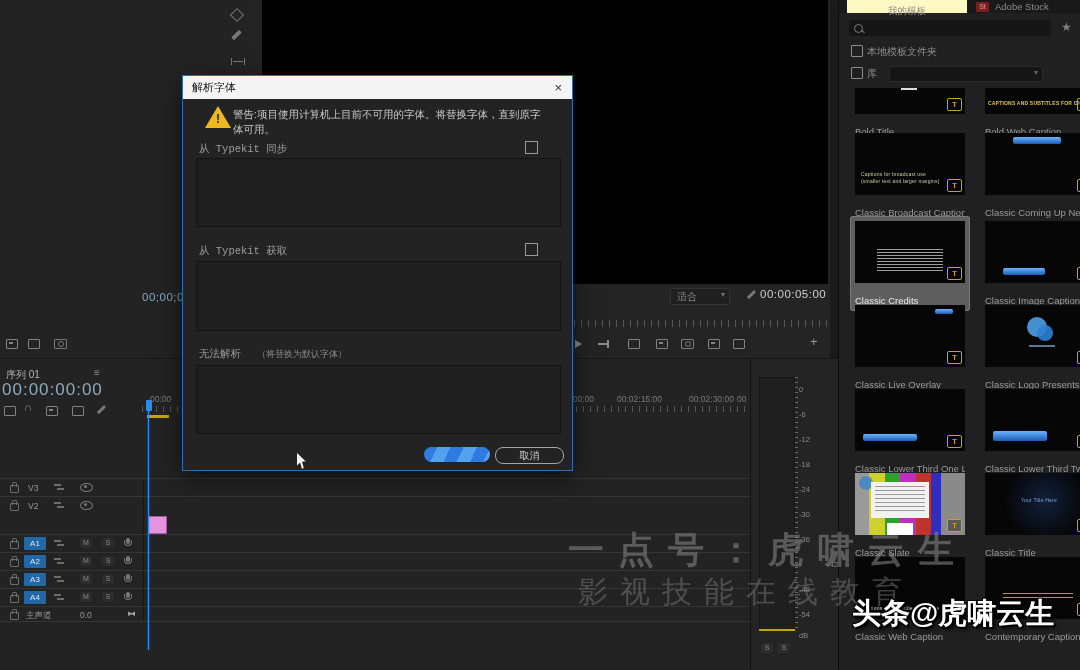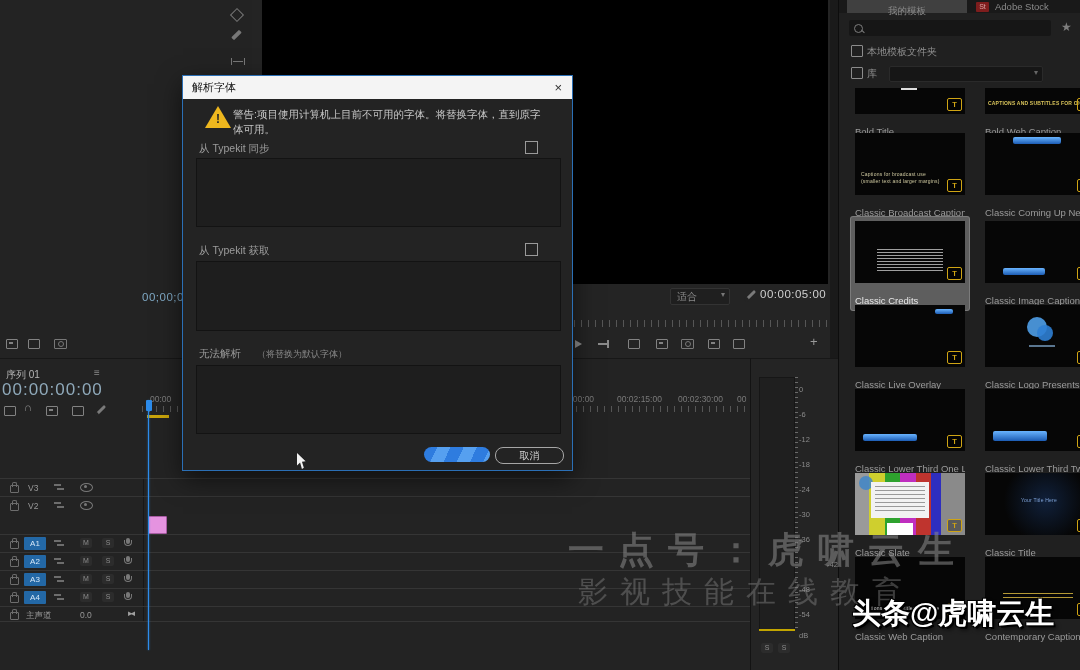--- a/index.html
+++ b/index.html
@@ -71,21 +71,21 @@
   
   .dialog{left:183px;top:76px;width:389px;height:394px;background:#232323;z-index:40;
           box-shadow:0 0 0 1px #2b6fb5,0 8px 24px rgba(0,0,0,.6);}
   .dlg-title{position:absolute;left:0;top:0;width:100%;height:23px;background:#f4f4f4;color:#111;
              font-size:11px;line-height:23px;}
   .dlg-title span{margin-left:9px;}
   .dlg-x{position:absolute;right:10px;top:0;color:#333;font-size:13px;line-height:23px;cursor:default;}
   .warntri{position:absolute;width:26px;height:22px;background:#eeb71e;
            clip-path:polygon(50% 0,100% 100%,0 100%);}
   .warntri::after{content:"!";position:absolute;left:11px;top:6px;color:#242424;font-weight:bold;font-size:12px;}
-  .dlabel{position:absolute;font-size:10.5px;color:#9c9c9c;}
+  .dlabel{position:absolute;font-size:10.5px;color:#9c9c9c;font-family:Liberation Mono, monospace;}
   .dbox{position:absolute;left:13px;width:363px;background:#1e1e1e;border:1px solid #131313;}
   .dcb{position:absolute;left:342px;width:11px;height:11px;border:1px solid #9a9a9a;background:transparent;}
   .progressbtn{position:absolute;left:241px;top:371px;width:66px;height:15px;border-radius:8px;
       background:repeating-linear-gradient(115deg,#2e7cdf 0,#2e7cdf 12px,#56a0f0 12px,#56a0f0 24px);}
   .cancelbtn{position:absolute;left:312px;top:371px;width:67px;height:15px;border-radius:8px;
       border:1px solid #a6a6a6;color:#cfcfcf;font-size:10px;line-height:15px;text-align:center;}
   
   .wm1{left:568px;top:526px;font-size:36px;font-weight:bold;letter-spacing:14px;color:rgba(138,138,138,.55);z-index:60;pointer-events:none;white-space:nowrap;}
   .wm2{left:578px;top:572px;font-size:30px;letter-spacing:12px;color:rgba(150,150,150,.38);z-index:60;pointer-events:none;white-space:nowrap;}
   .wm3{left:852px;top:594px;font-size:29px;font-weight:900;color:#fff;z-index:65;pointer-events:none;white-space:nowrap;
@@ -142,21 +142,21 @@
     <span class="ico boxico" style="left:4px;top:47px;"></span>
     <span class="abs" style="left:24px;top:42px;font-size:11px;color:#8a8a8a;">∩</span>
     <span class="ico boxico fill" style="left:46px;top:47px;"></span>
     <span class="ico boxico" style="left:72px;top:47px;"></span>
     <span class="ico wrico" style="left:94px;top:50px;"></span>
 
     <div class="abs" style="left:142px;top:30px;width:608px;height:28px;">
       <span class="abs" style="left:8px;top:5px;font-size:8.5px;color:#7a7a7a;">00:00</span>
       <span class="abs" style="left:419px;top:5px;font-size:8.5px;color:#7a7a7a;">02:00:00</span>
       <span class="abs" style="left:475px;top:5px;font-size:8.5px;color:#7a7a7a;">00:02:15:00</span>
-      <span class="abs" style="left:536px;top:5px;font-size:8.5px;color:#7a7a7a;">00:02:30:00</span>
+      <span class="abs" style="left:547px;top:5px;font-size:8.5px;color:#7a7a7a;">00:02:30:00</span>
       <span class="abs" style="left:595px;top:5px;font-size:8.5px;color:#7a7a7a;">00</span>
       <div class="abs rule-ticks" style="left:0;top:17px;width:608px;height:6px;"></div>
     </div>
 
     <div class="abs" style="left:146px;top:41px;width:6px;height:11px;background:#2d8ceb;border-radius:1px;"></div>
     <div class="abs playline" style="left:148px;top:41px;height:250px;z-index:6;"></div>
     <div class="abs" style="left:147px;top:56px;width:22px;height:3px;background:#c9a40b;"></div>
 
     <div class="abs" style="left:143px;top:119px;width:1px;height:144px;background:#171717;"></div>
 
@@ -230,21 +230,21 @@
     <span class="mlabel" style="top:201px;margin-left:28px;">-42</span>
     <span class="mlabel" style="top:226px;">-48</span>
     <span class="mlabel" style="top:251px;">-54</span>
     <span class="mlabel" style="top:272px;">dB</span>
     <span class="abs msbtn" style="left:10px;top:284px;">S</span>
     <span class="abs msbtn" style="left:27px;top:284px;">S</span>
   </div>
 
   <div class="abs right-panel">
     <div class="abs" style="left:0;top:0;width:242px;height:13px;background:#191919;">
-      <div class="abs" style="left:8px;top:0;width:120px;height:13px;background:#404040;text-align:center;">
+      <div class="abs" style="left:8px;top:0;width:120px;height:13px;background:#fef9c3;text-align:center;">
         <span style="font-size:9.5px;color:#8a8a8a;line-height:13px;">我的模板</span>
       </div>
       <span class="abs" style="left:137px;top:2px;width:13px;height:10px;background:#7e1d1d;border-radius:1px;color:#d9a3a3;font-size:7px;line-height:10px;text-align:center;">St</span>
       <span class="abs" style="left:156px;top:1px;font-size:9.5px;color:#8a8a8a;">Adobe Stock</span>
     </div>
 
     <div class="abs" style="left:10px;top:20px;width:202px;height:16px;background:#161616;border-radius:2px;">
       <span class="ico magico" style="left:5px;top:4px;"></span>
     </div>
     <span class="abs" style="left:222px;top:20px;font-size:12px;color:#7e7e7e;">★</span>

